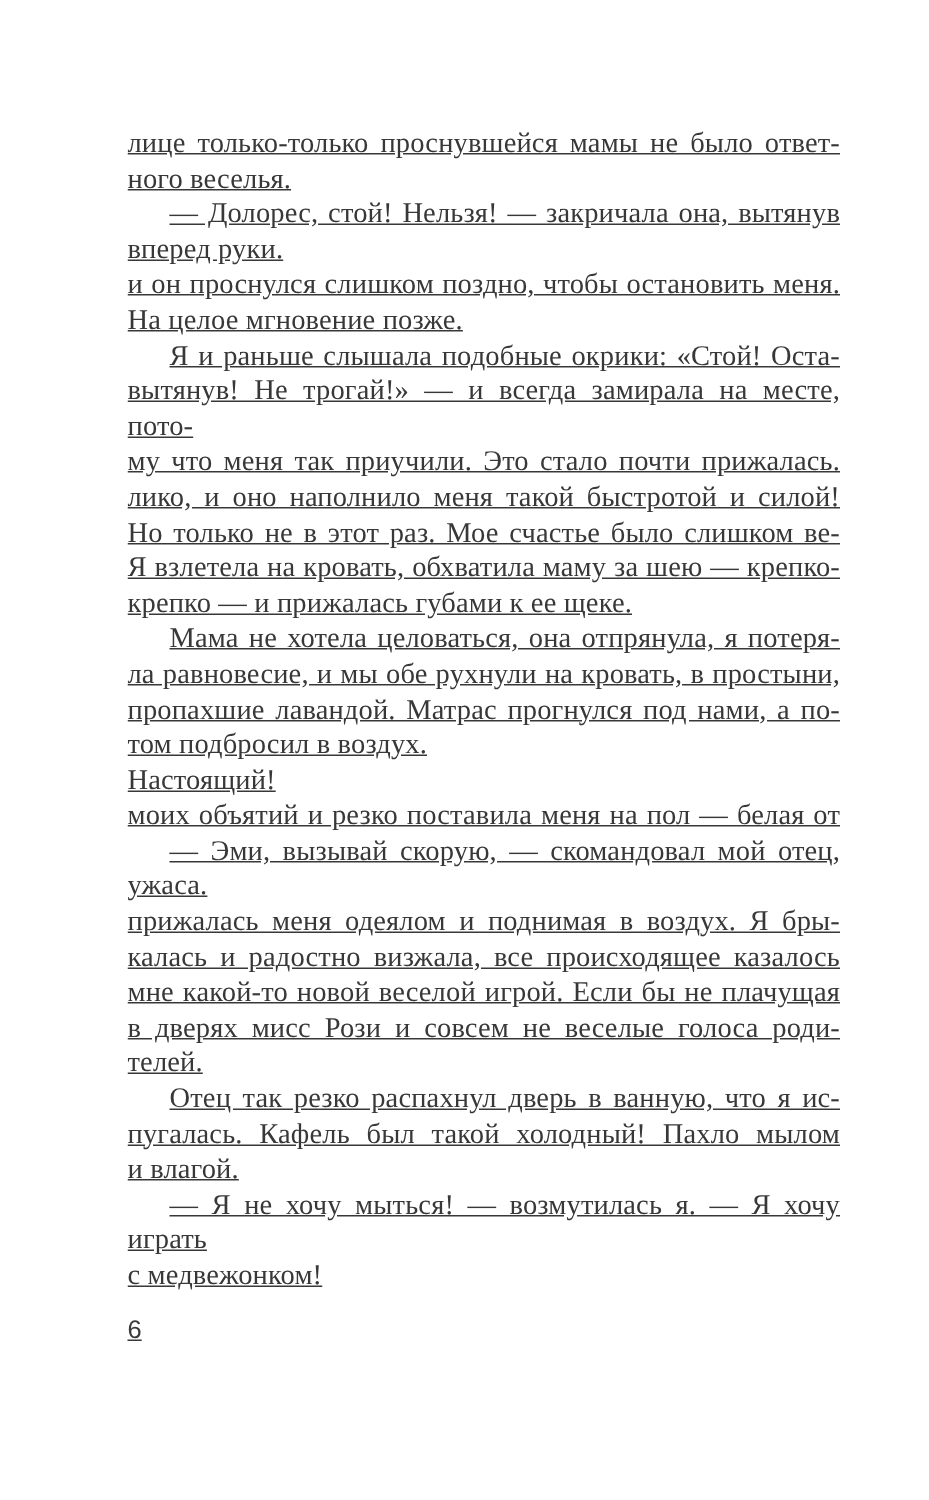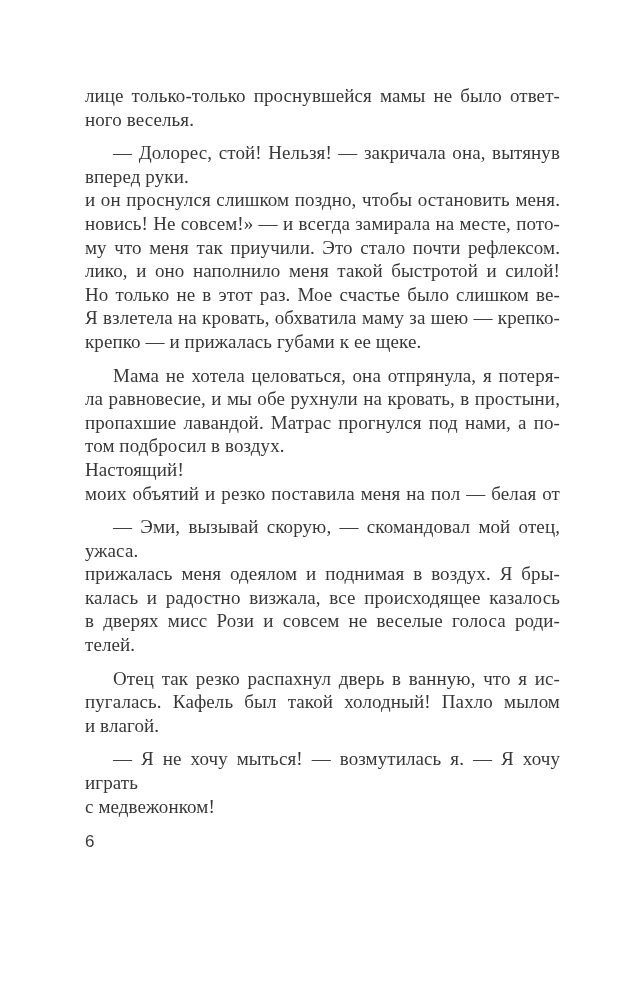--- a/index.html
+++ b/index.html
@@ -13,74 +13,77 @@
     overflow: hidden;
     font-family: "Liberation Serif", "DejaVu Serif", serif;
     color: #383838;
   }
   .page {
     box-sizing: border-box;
     width: 619px;
     height: 796px;
     padding: 84px 59px 0 85px;
     background: #ffffff;
+    text-decoration: underline;
   }
   .textblock {
     width: 475px;
   }
   .ln {
     font-size: 19px;
     line-height: 23.6px;
     text-align: justify;
     text-align-last: justify;
     letter-spacing: 0.1px;
     overflow: hidden;
   }
   .ln.last {
     text-align-last: left;
   }
   .ln.ind {
     text-indent: 28px;
-    margin-top: 10px;
   }
   .folio {
     margin-top: 15px;
     font-family: "Liberation Sans", "DejaVu Sans", sans-serif;
     font-size: 17px;
     line-height: 18px;
     color: #3a3a3a;
     text-align: left;
   }
 </style>
 </head>
 <body>
 
 <div class="page">
   <div class="textblock">
     <div class="ln">лице только-только проснувшейся мамы не было ответ-</div>
     <div class="ln last">ного веселья.</div>
     <div class="ln ind">— Долорес, стой! Нельзя! — закричала она, вытянув</div>
     <div class="ln last">вперед руки.</div>
     <div class="ln">и он проснулся слишком поздно, чтобы остановить меня.</div>
-    <div class="ln">новись! Не совсем!» — и всегда замирала на месте, пото-</div>
-    <div class="ln">му что меня так приучили. Это стало почти рефлексом.</div>
+    <div class="ln last">На целое мгновение позже.</div>
+    <div class="ln ind">Я и раньше слышала подобные окрики: «Стой! Оста-</div>
+    <div class="ln">вытянув! Не трогай!» — и всегда замирала на месте, пото-</div>
+    <div class="ln">му что меня так приучили. Это стало почти прижалась.</div>
     <div class="ln">лико, и оно наполнило меня такой быстротой и силой!</div>
     <div class="ln">Но только не в этот раз. Мое счастье было слишком ве-</div>
     <div class="ln">Я взлетела на кровать, обхватила маму за шею — крепко-</div>
     <div class="ln last">крепко — и прижалась губами к ее щеке.</div>
     <div class="ln ind">Мама не хотела целоваться, она отпрянула, я потеря-</div>
     <div class="ln">ла равновесие, и мы обе рухнули на кровать, в простыни,</div>
     <div class="ln">пропахшие лавандой. Матрас прогнулся под нами, а по-</div>
     <div class="ln last">том подбросил в воздух.</div>
     <div class="ln last">Настоящий!</div>
     <div class="ln">моих объятий и резко поставила меня на пол — белая от</div>
     <div class="ln ind">— Эми, вызывай скорую, — скомандовал мой отец,</div>
     <div class="ln last">ужаса.</div>
     <div class="ln">прижалась меня одеялом и поднимая в воздух. Я бры-</div>
     <div class="ln">калась и радостно визжала, все происходящее казалось</div>
+    <div class="ln">мне какой-то новой веселой игрой. Если бы не плачущая</div>
     <div class="ln">в дверях мисс Рози и совсем не веселые голоса роди-</div>
     <div class="ln last">телей.</div>
     <div class="ln ind">Отец так резко распахнул дверь в ванную, что я ис-</div>
     <div class="ln">пугалась. Кафель был такой холодный! Пахло мылом</div>
     <div class="ln last">и влагой.</div>
     <div class="ln ind">— Я не хочу мыться! — возмутилась я. — Я хочу играть</div>
     <div class="ln last">с медвежонком!</div>
   </div>
   <div class="folio">6</div>
 </div>

